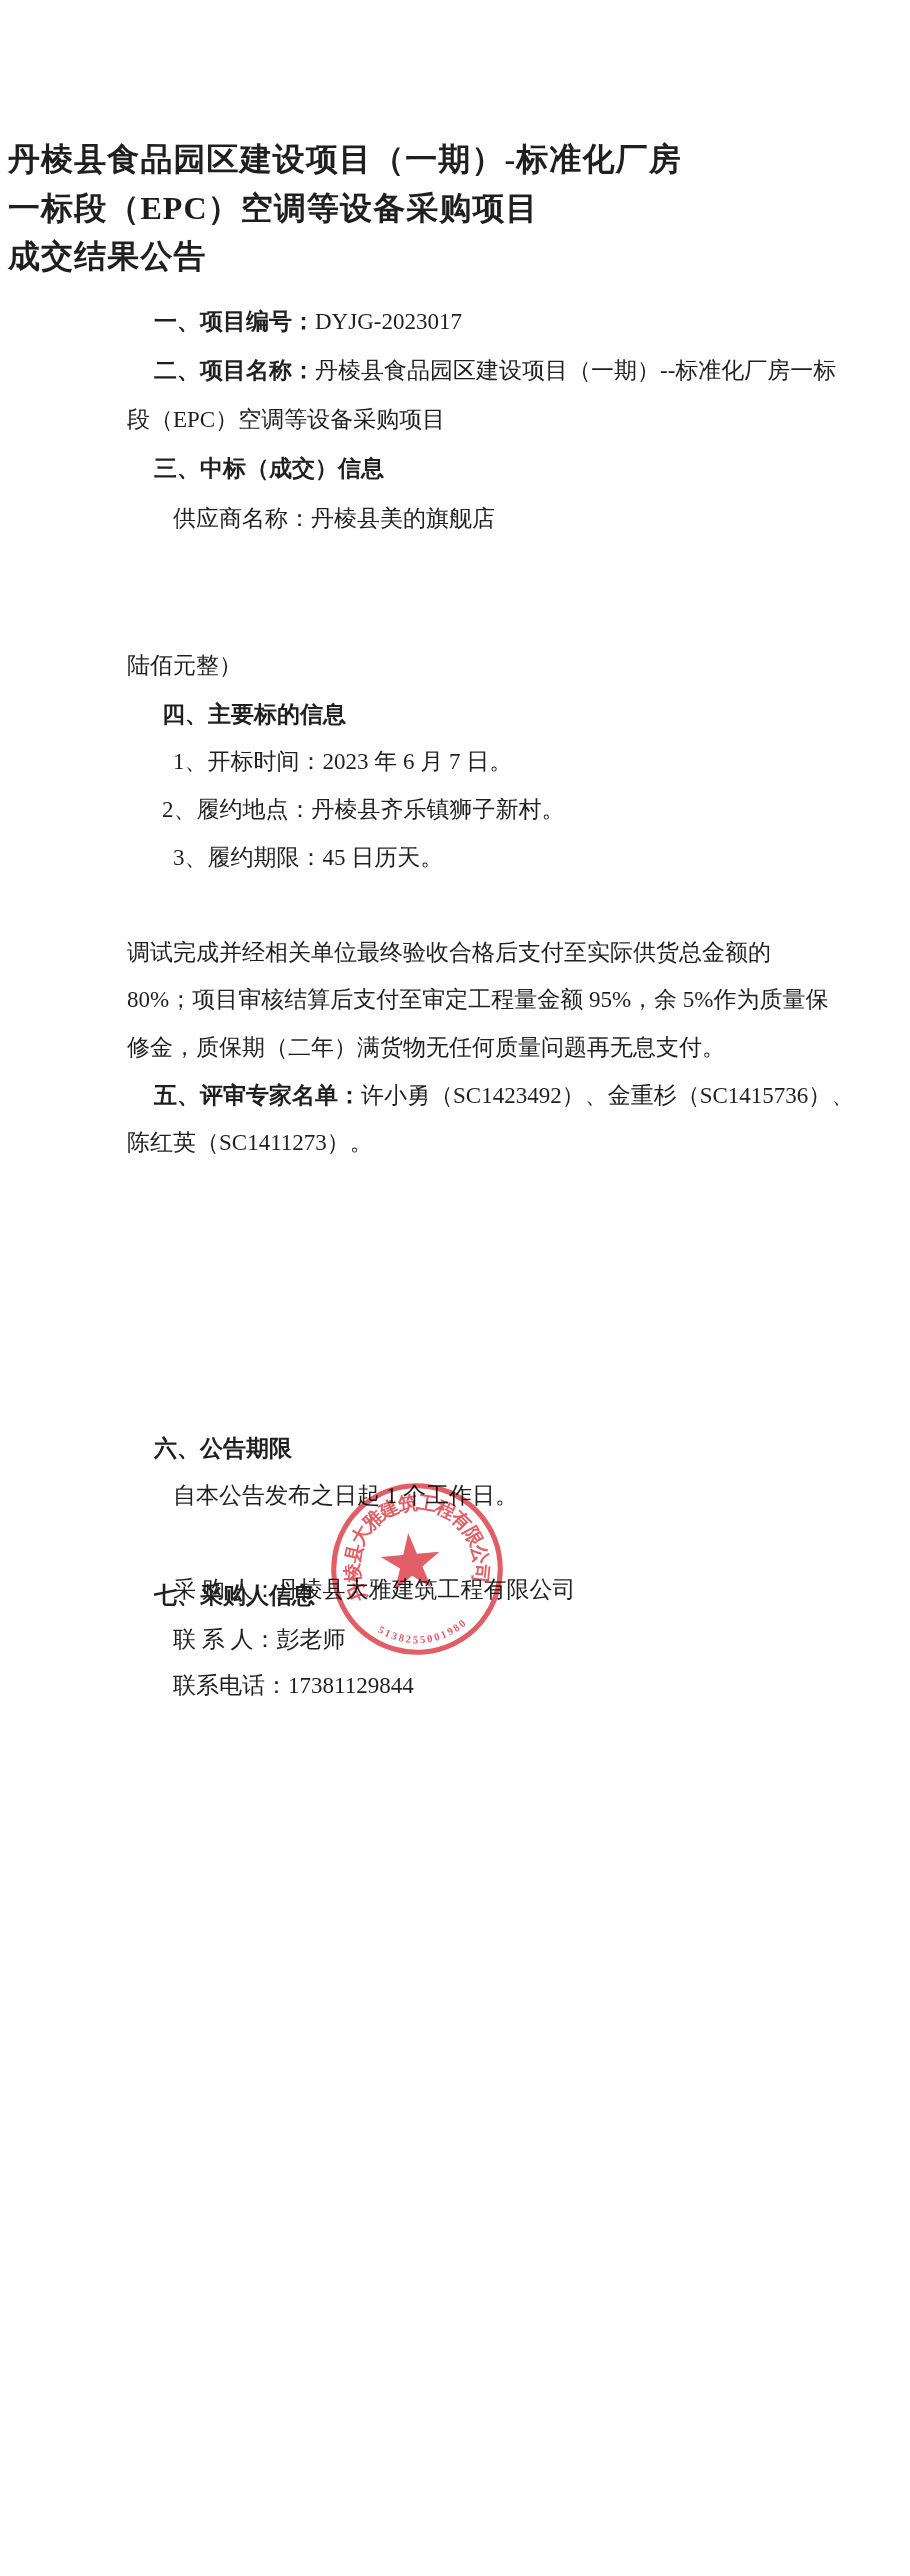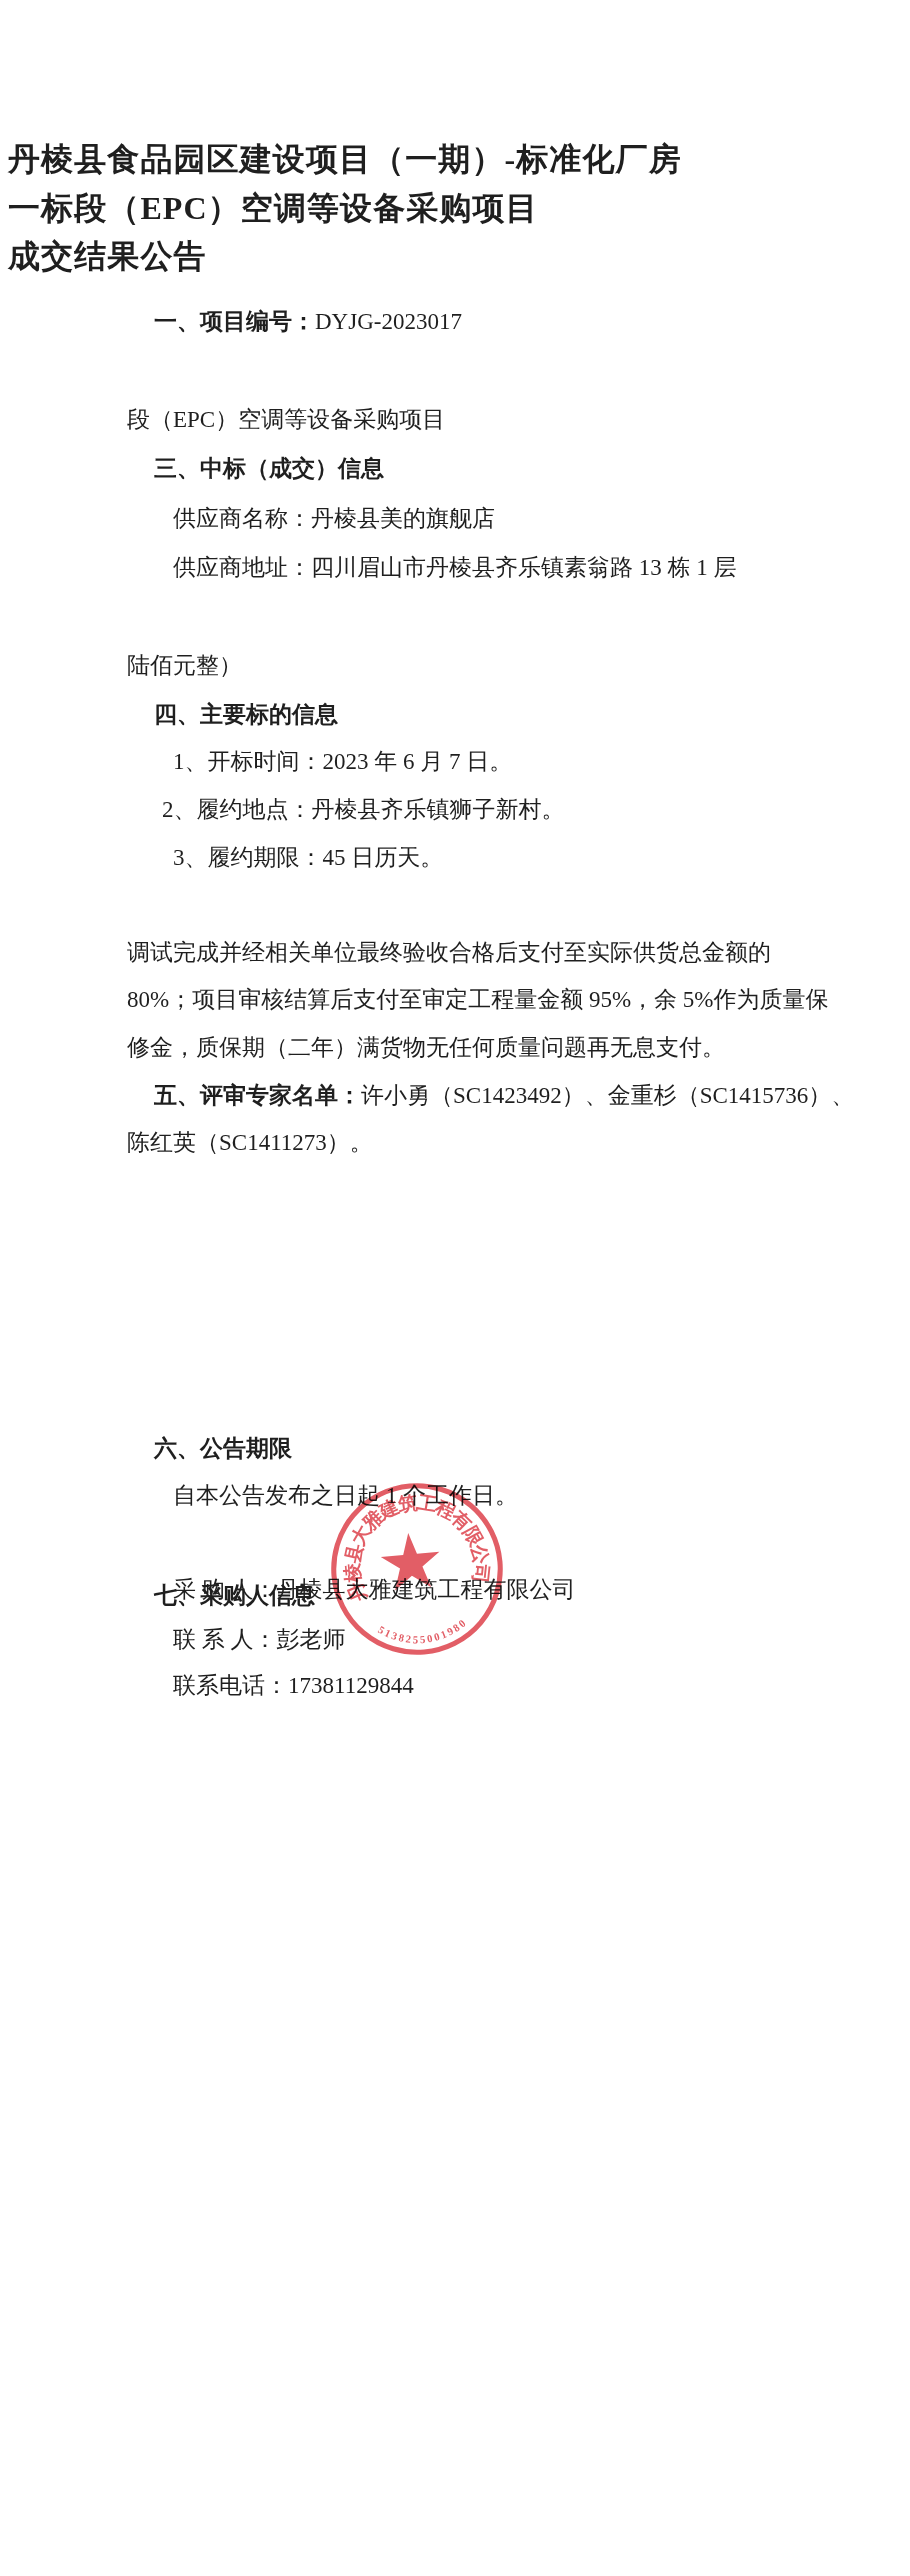--- a/index.html
+++ b/index.html
@@ -59,33 +59,33 @@
 <body>
 
 <div class="page">
 
   <div class="title-line" style="top:143px">丹棱县食品园区建设项目（一期）-标准化厂房</div>
   <div class="title-line" style="top:192px">一标段（EPC）空调等设备采购项目</div>
   <div class="title-line" style="top:240px">成交结果公告</div>
 
   <div class="line" style="top:310px;left:127px"><span class="hei">一、项目编号：</span><span class="fs">DYJG-2023017</span></div>
 
+  <div class="line" style="top:359px;left:127px"><span class="hei">二、项目名称：</span><span class="fs">丹棱县食品园区建设项目（一期）--标准化厂房一标</span></div>
 
   <div class="line" style="top:408px;left:127px"><span class="fs">段（EPC）空调等设备采购项目</span></div>
 
   <div class="line" style="top:457px;left:127px"><span class="hei">三、中标（成交）信息</span></div>
 
   <div class="line" style="top:507px;left:173px"><span class="fs">供应商名称：丹棱县美的旗舰店</span></div>
 
-  <div class="line" style="top:556px;left:173px"><span class="fs">供应商地址：四川眉山市丹棱县齐乐镇素翁路 13 栋 1 层</span></div>
 
 
   <div class="line" style="top:654px;left:127px"><span class="fs">陆佰元整）</span></div>
 
-  <div class="line" style="top:703px;left:127px"><span class="hei">四、主要标的信息</span></div>
+  <div class="line" style="top:703px;left:135px"><span class="hei">四、主要标的信息</span></div>
 
   <div class="line" style="top:750px;left:173px"><span class="fs">1、开标时间：2023 年 6 月 7 日。</span></div>
 
   <div class="line" style="top:798px;left:162px"><span class="fs">2、履约地点：丹棱县齐乐镇狮子新村。</span></div>
 
   <div class="line" style="top:846px;left:173px"><span class="fs">3、履约期限：45 日历天。</span></div>
 
 
   <div class="line" style="top:941px;left:127px"><span class="fs">调试完成并经相关单位最终验收合格后支付至实际供货总金额的</span></div>
 

